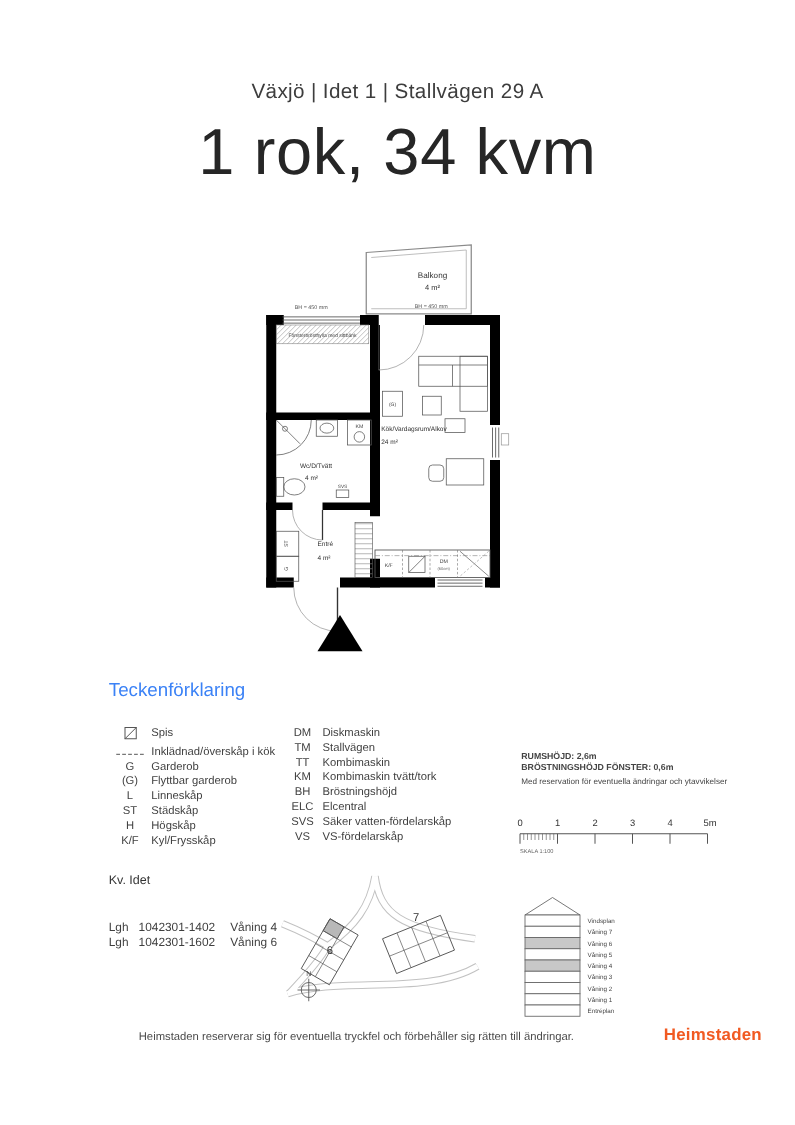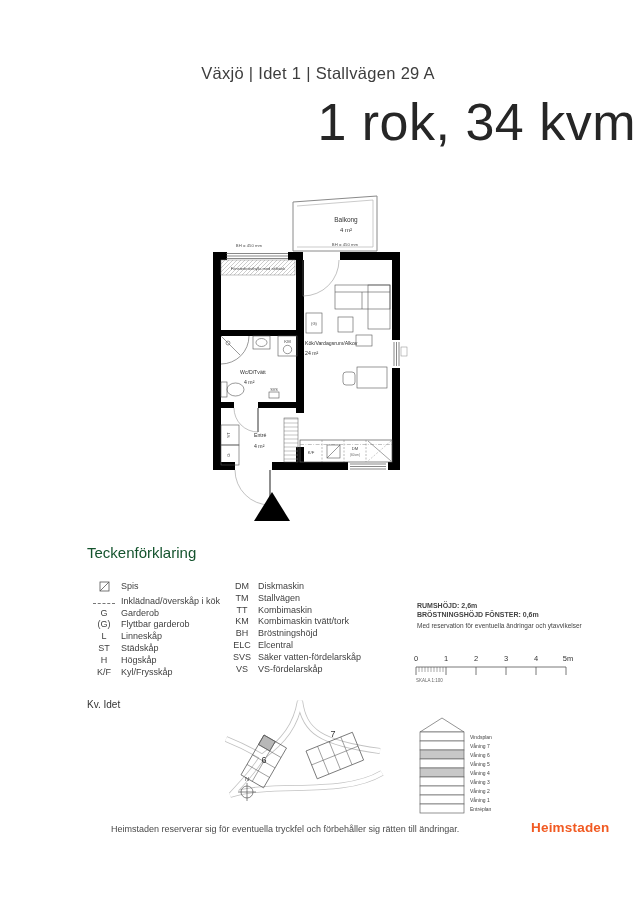--- a/index.html
+++ b/index.html
@@ -1,23 +1,23 @@
 <!DOCTYPE html>
 <html><head>
 <meta charset="utf-8">
 <style>
   html,body{margin:0;padding:0;background:#fff;}
   .page{position:relative;width:636px;height:900px;background:#fff;overflow:hidden;
         font-family:"Liberation Sans",sans-serif;color:#333;text-decoration:underline;}
   .subtitle{position:absolute;top:64px;left:0;width:636px;text-align:center;
             font-size:16.5px;color:#3d3d3d;letter-spacing:.3px;}
-  .title{position:absolute;top:92px;left:0;width:636px;text-align:right;
+  .title{position:absolute;top:92px;left:0;width:636px;text-align:center;
          font-size:52px;font-weight:300;color:#262626;letter-spacing:.5px;}
   .plan-svg{position:absolute;left:160px;top:185px;}
-  .legend-title{position:absolute;left:87px;top:544px;font-size:15px;color:#14532d;}
+  .legend-title{position:absolute;left:87px;top:544px;font-size:15px;color:#3b82f6;}
   .legend-col{position:absolute;display:grid;grid-template-columns:34px 120px;
               font-size:9px;line-height:11.8px;color:#3f3f3f;}
   .legend-col.c1{left:87px;top:581px;}
   .legend-col.c2{left:226px;top:581px;grid-template-columns:32px 140px;}
   .legend-col .abbr{text-align:center;}
   .legend-col .lab{text-align:left;}
   .dash-icon{display:inline-block;width:22px;border-top:1.2px dashed #777;
              vertical-align:middle;margin-top:5px;}
   .info{position:absolute;left:417px;top:601px;width:175px;color:#444;}
   .info .b{font-size:7px;font-weight:bold;line-height:9px;}
@@ -260,20 +260,28 @@
         <line x1="29" y1="19" x2="29" y2="24"></line>
           <line x1="32" y1="19" x2="32" y2="24"></line>
         <line x1="35" y1="19" x2="35" y2="24"></line>
       </g>
     </g>
     <text x="8" y="34" font-size="4.5" fill="#666">SKALA 1:100</text>
   </svg>
 
   <div class="kv-title">Kv. Idet</div>
 
+  <div class="lgh">
+    <div>
+      <span>Lgh</span><span class="lgh-id">1042301-1402</span><span class="lgh-floor">Våning 4</span>
+    </div>
+    <div>
+      <span>Lgh</span><span class="lgh-id">1042301-1602</span><span class="lgh-floor">Våning 6</span>
+    </div>
+  </div>
 
   <svg class="site-svg" width="165" height="125" viewBox="0 0 165 125">
     <g fill="none">
       <g stroke="#c2c2c2" stroke-width="6">
         <path d="M78,4 C74,28 62,44 40,60"></path>
         <path d="M78,4 C82,34 98,46 158,54"></path>
         <path d="M4,42 C24,50 34,56 44,62"></path>
         <path d="M8,98 C50,84 120,100 160,76"></path>
         <path d="M40,60 C32,74 20,86 10,97"></path>
       </g>

